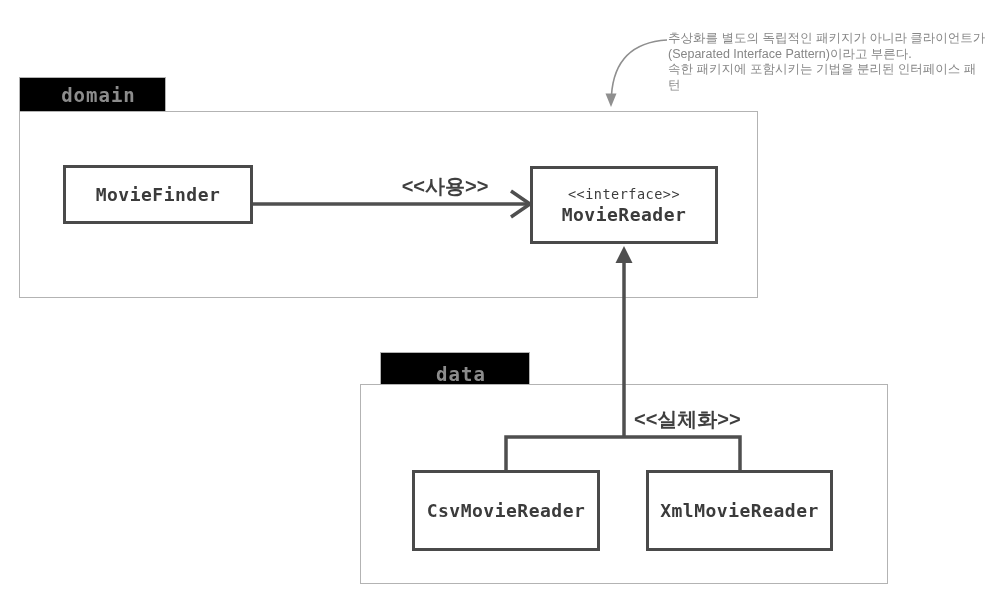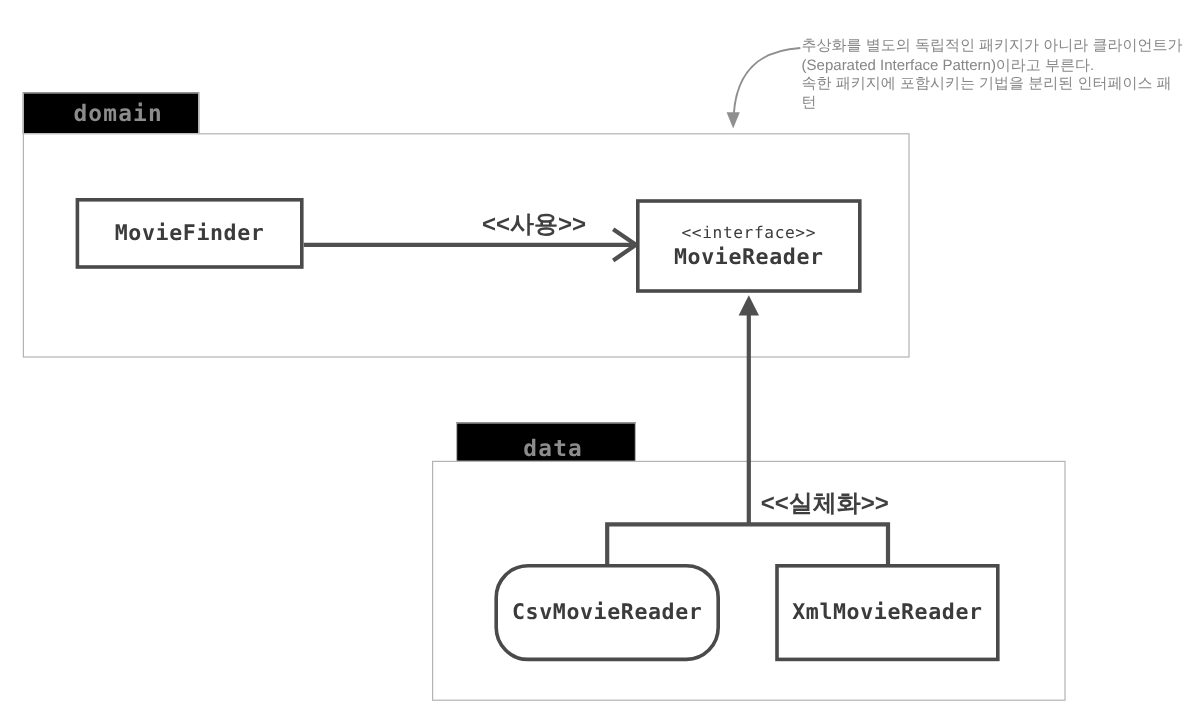--- a/index.html
+++ b/index.html
@@ -46,21 +46,21 @@
     position:absolute;box-sizing:border-box;z-index:3;
     border:3px solid var(--box-border);
     background:#fff;
     display:flex;flex-direction:column;align-items:center;justify-content:center;
     color:var(--class-text);
   }
   .cls .cname{font-weight:bold;font-size:18px;letter-spacing:0.5px;}
   .cls .stereo{font-size:13.5px;font-weight:normal;margin-bottom:2px;letter-spacing:0.5px;}
   .movie-finder{left:63px;top:165px;width:190px;height:59px;}
   .movie-reader{left:530px;top:166px;width:188px;height:78px;text-align:right;}
-  .csv-reader{left:412px;top:470px;width:188px;height:81px;border-radius:28px;}
+  .csv-reader{left:412px;top:470px;width:188px;height:81px;}
   .xml-reader{left:646px;top:470px;width:187px;height:81px;}
 
   
   .edge-label{
     position:absolute;z-index:4;
     font-family:Liberation Sans, sans-serif;
     font-weight:bold;font-size:20px;color:var(--edge-label-text);
     white-space:nowrap;
   }
   .use-label{left:395px;top:173px;width:100px;text-align:center;}

